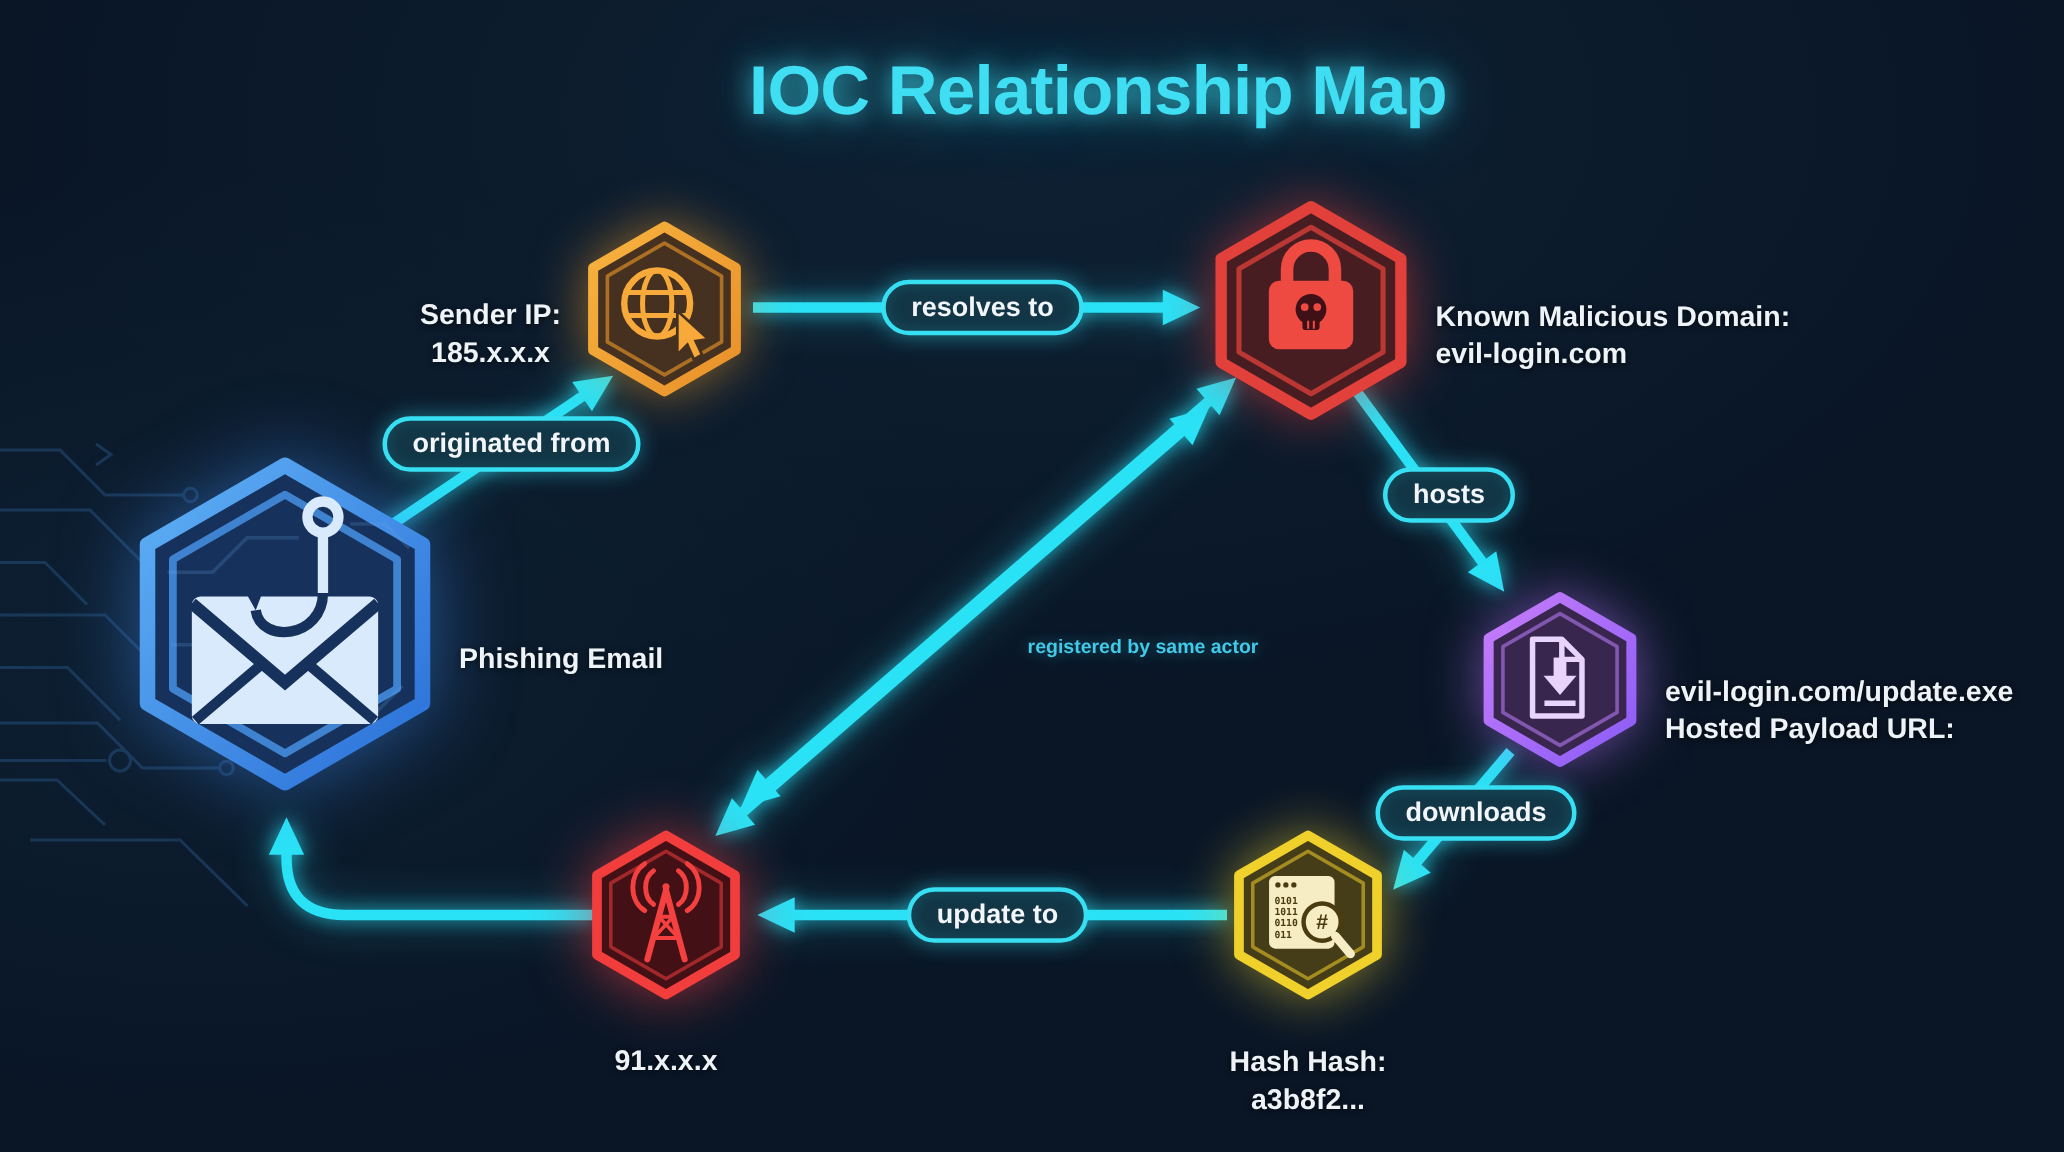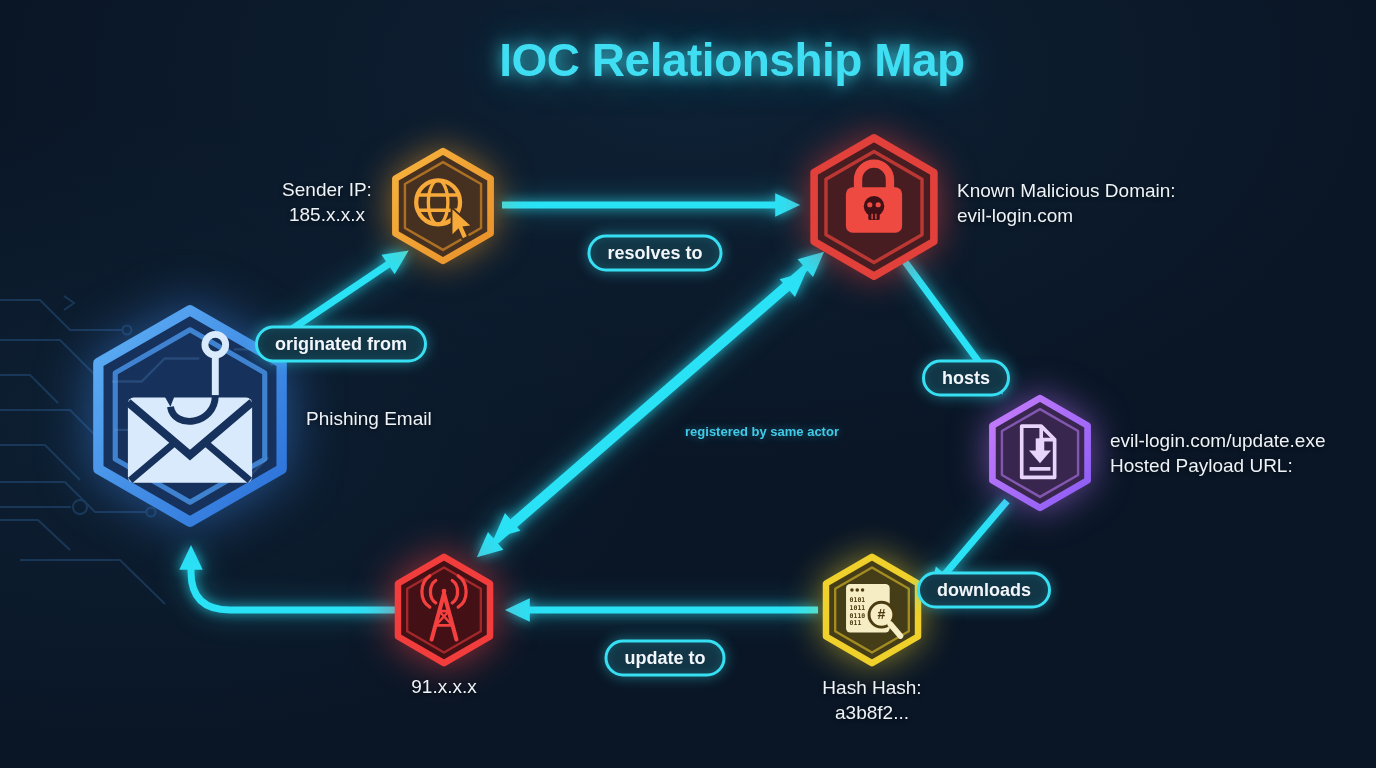--- a/index.html
+++ b/index.html
@@ -26,25 +26,24 @@
     font-size:46px;font-weight:700;color:#3fdef2;letter-spacing:-.5px;
     text-shadow:0 0 16px rgba(63,222,242,.85),0 0 46px rgba(63,222,242,.45);
     padding-left:44px;
   }
   .pill{
     position:absolute;transform:translate(-50%,-50%);
     background:#123646;border:3px solid #36dff2;border-radius:26px;
     padding:5px 17px;color:#f2f6fa;font-size:18px;font-weight:600;white-space:nowrap;
     box-shadow:0 0 14px rgba(54,223,242,.45), inset 0 0 10px rgba(54,223,242,.15);
     z-index:6;
-    margin-top:48px;
   }
   .node-label{
-    position:absolute;color:#eef3f8;font-size:19px;font-weight:400;line-height:1.3;
-    text-shadow:0 1px 4px rgba(0,0,0,.65);z-index:6;white-space:nowrap;
+    position:absolute;color:#eef3f8;font-size:19px;font-weight:700;line-height:1.3;
+    text-shadow:0 1px 4px rgba(0,0,0,.65);z-index:6;white-space:nowrap;margin-top:21px;
   }
   .centered{text-align:center;}
   .edge-annotation{
     position:absolute;transform:translate(-50%,-50%);
     color:#41cbe8;font-size:13px;font-weight:600;white-space:nowrap;
     text-shadow:0 0 10px rgba(65,203,232,.45);z-index:6;
   }
 </style>
 </head>
 <body>

